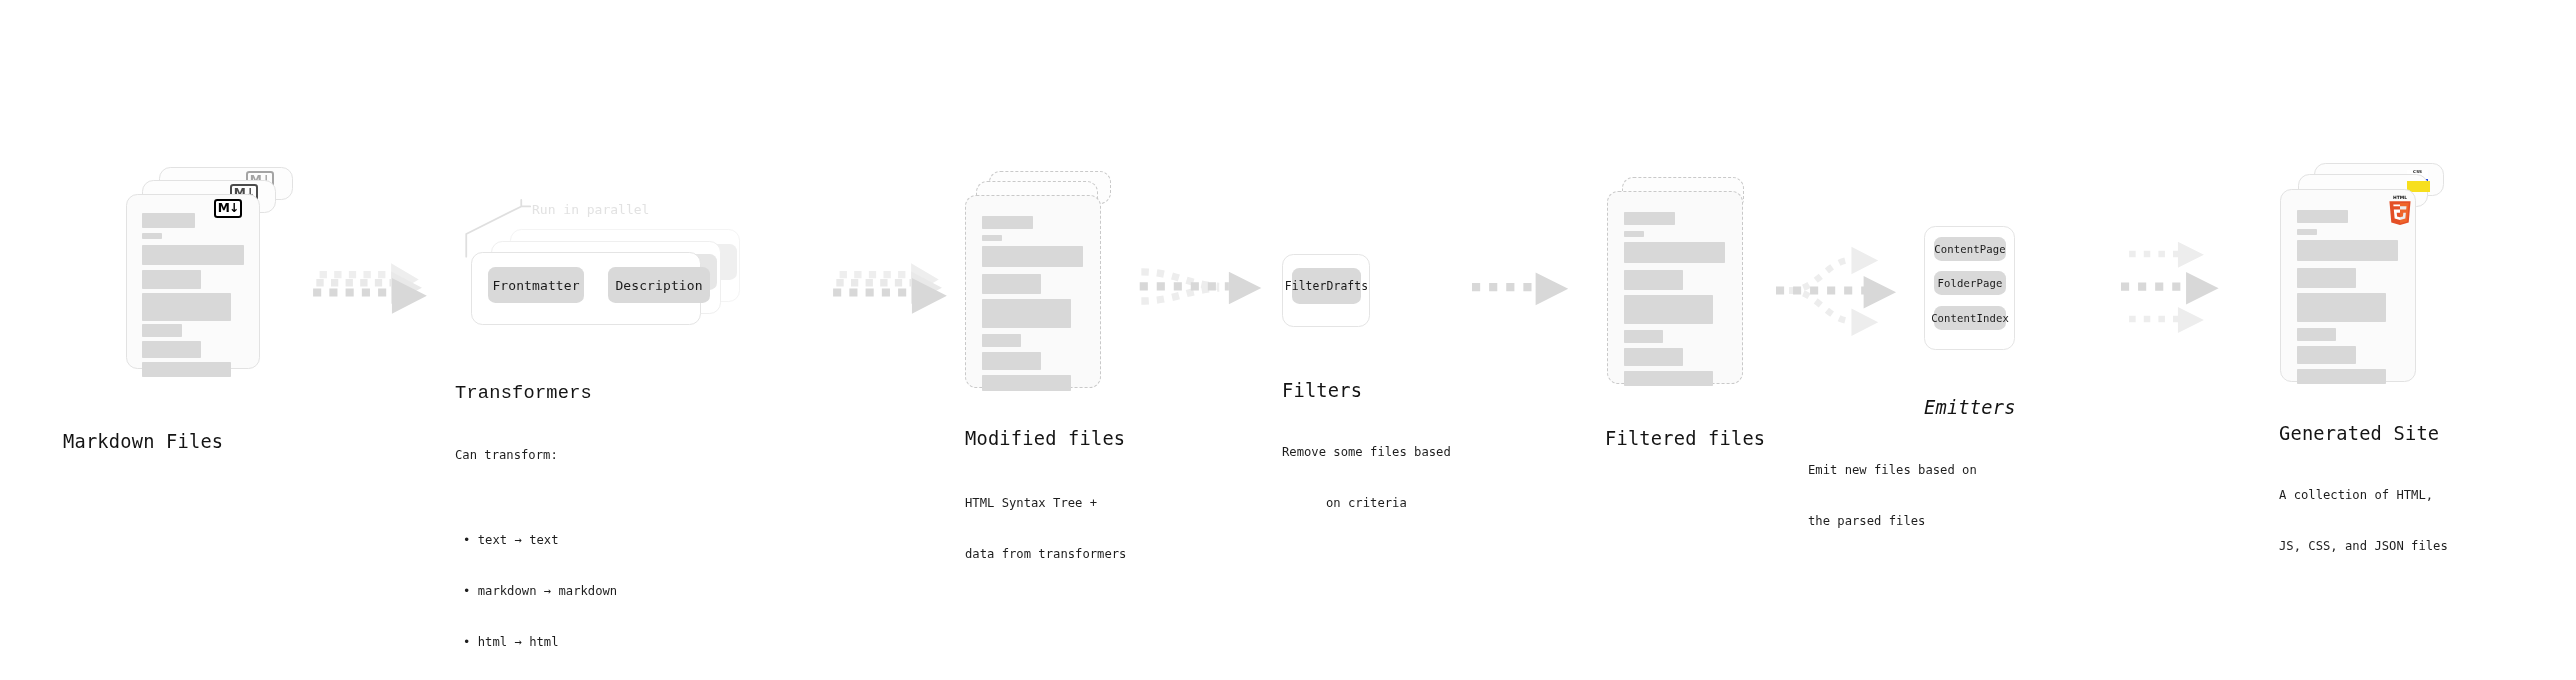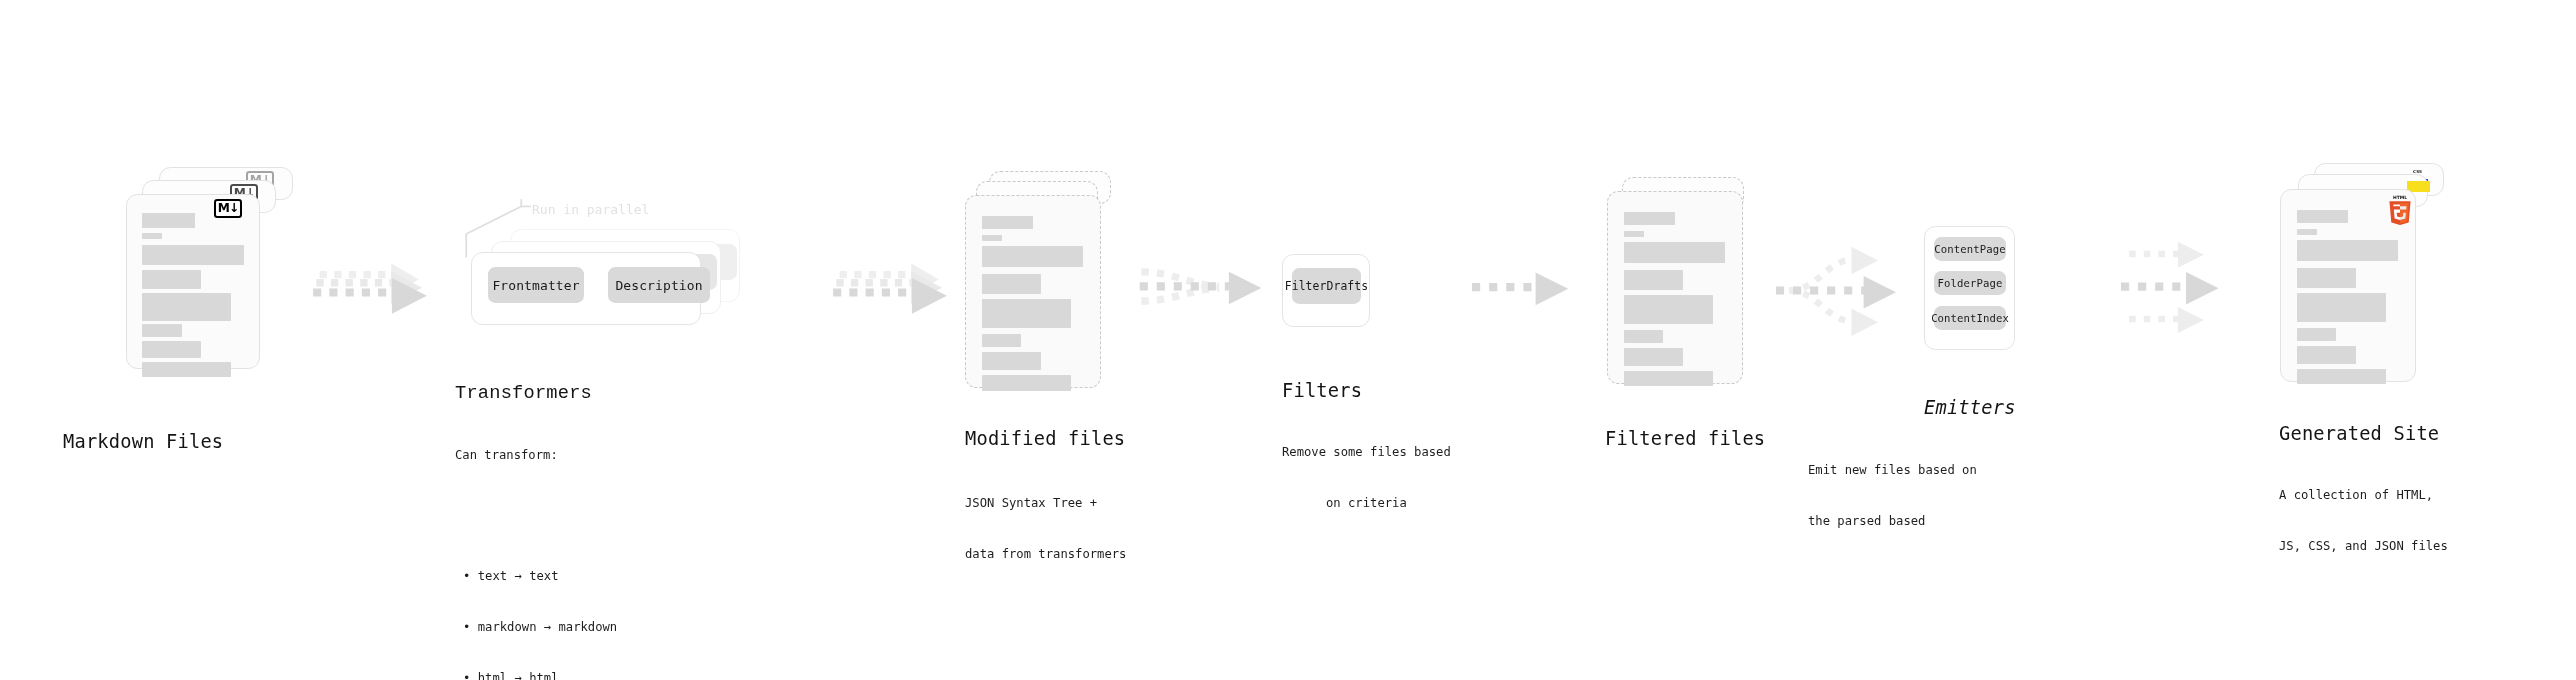--- a/index.html
+++ b/index.html
@@ -208,21 +208,21 @@
   </div>
 
   <div class="stagebox" style="left:471px; top:252px; width:230px; height:73px;"></div>
   <div class="chip" style="left:488px; top:267px; width:96px; height:36px;">Frontmatter</div>
   <div class="chip" style="left:608px; top:267px; width:102px; height:36px;">Description</div>
 
   <div class="title" style="left: 455px; top: 382px; font-family: Liberation Mono, monospace;">Transformers</div>
   <div class="sub" style="left: 455px; top: 413px;">
     <div>Can transform:</div>
     <ul>
-      <li style="padding-left:8.1px;margin-top:36px;">• text → text</li>
+      <li style="padding-left:8.1px;">• text → text</li>
       <li style="padding-left:8.1px;">• markdown → markdown</li>
       <li style="padding-left:8.1px;">• html → html</li>
     </ul>
   </div>
 
   <div class="arrow" style="left:833px; top:260px; width:118px; height:65px;">
     <svg width="118" height="65" viewBox="0 0 145 80">
       <g stroke="#eeeeee" stroke-width="9" stroke-dasharray="9 9" fill="none">
         <line x1="8" y1="18" x2="100" y2="18"></line>
       </g>
@@ -248,21 +248,21 @@
       <div class="bar" style="left:16.3px; top:78px; width:59px;  height:19.5px;"></div>
       <div class="bar" style="left:16.3px; top:103px;width:89px; height:29px;"></div>
       <div class="bar" style="left:16.3px; top:138px;width:39px;  height:13px;"></div>
       <div class="bar" style="left:16.3px; top:156px;width:59px;  height:18px;"></div>
       <div class="bar" style="left:16.3px; top:179px;width:89px; height:15.4px;"></div>
     </div>
   </div>
 
   <div class="title" style="left: 965px; top: 428px;">Modified files</div>
   <div class="sub" style="left: 965px; top: 461px;">
-    <div>JSON Syntax Tree +</div>
+    <div>HTML Syntax Tree +</div>
     <div>data from transformers</div>
   </div>
 
   <div class="arrow" style="left:1138px; top:254px; width:138px; height:77px;">
     <svg width="138" height="77" viewBox="0 0 170 95">
       <path d="M4 22 C44 22, 62 38, 100 40" fill="none" stroke="#ededed" stroke-width="9" stroke-dasharray="9 10" stroke-linecap="butt"></path>
       <path d="M4 58 C44 58, 62 44, 100 42" fill="none" stroke="#ededed" stroke-width="9" stroke-dasharray="9 10" stroke-linecap="butt"></path>
       <line x1="2" y1="40" x2="112" y2="40" stroke="#d8d8d8" stroke-width="10" stroke-dasharray="10 11"></line>
       <polygon points="112,22 152,42 112,62" fill="#d8d8d8"></polygon>
     </svg>
@@ -315,21 +315,21 @@
   </div>
 
   <div class="stagebox" style="left:1924px; top:226px; width:91px; height:124px;"></div>
   <div class="chip" style="left:1934px; top:237px; width:72px; height:24.4px; font-size:10.6px;">ContentPage</div>
   <div class="chip" style="left:1934px; top:271px; width:72px; height:24.4px; font-size:10.6px;">FolderPage</div>
   <div class="chip" style="left:1934px; top:306px; width:72px; height:24.4px; font-size:10.6px;">ContentIndex</div>
 
   <div class="title" style="left: 1924px; top: 397px; font-style: italic;">Emitters</div>
   <div class="sub" style="left: 1808px; top: 428px;">
     <div>Emit new files based on</div>
-    <div>the parsed based</div>
+    <div>the parsed files</div>
   </div>
 
   <div class="arrow" style="left:2121px; top:236px; width:122px; height:106px;">
     <svg width="122" height="106" viewBox="0 0 150 130">
       <line x1="10" y1="22" x2="72" y2="22" stroke="#ededed" stroke-width="8" stroke-dasharray="8 10"></line>
       <polygon points="70,7 102,23 70,39" fill="#ededed"></polygon>
 
       <line x1="0" y1="62" x2="82" y2="62" stroke="#d8d8d8" stroke-width="10" stroke-dasharray="10 11"></line>
       <polygon points="80,44 120,64 80,84" fill="#d8d8d8"></polygon>
 

